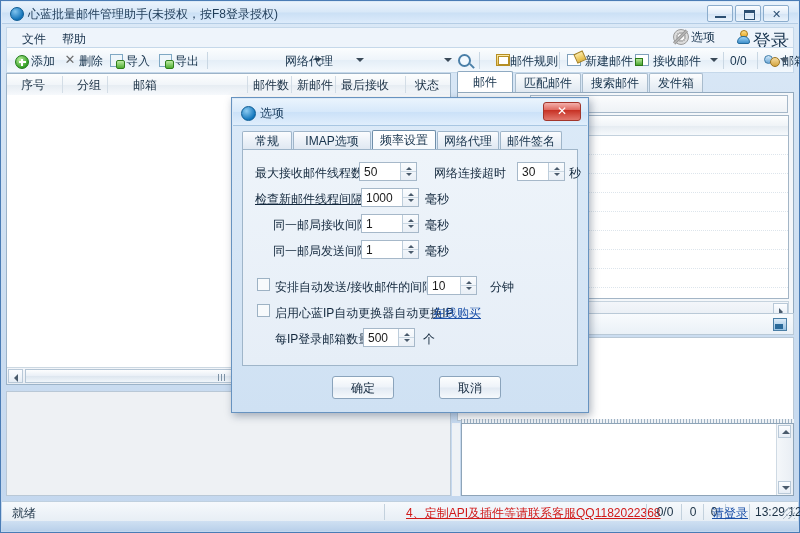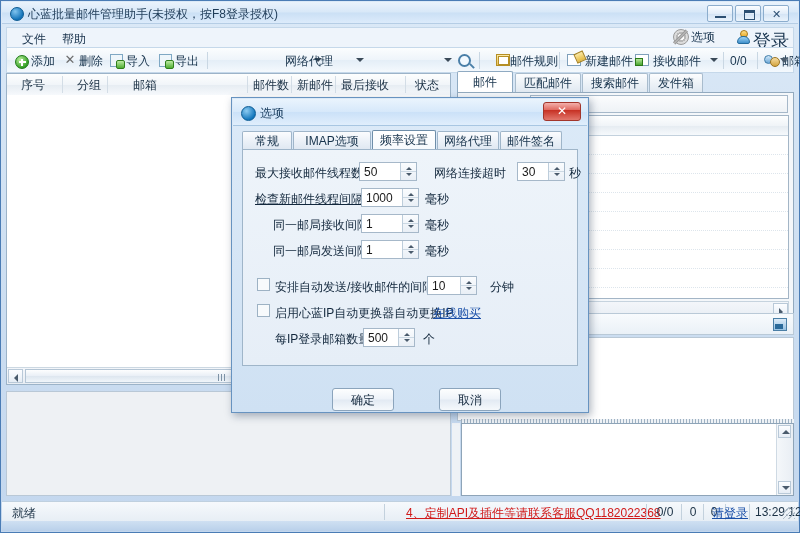--- a/index.html
+++ b/index.html
@@ -320,21 +320,21 @@
   .spin .mid{position:absolute;right:0;top:8px;width:15px;height:1px;background:#cbd8e3;}
   .unit{position:absolute;font-size:12px;color:#13283d;}
   .chk{
     position:absolute;width:13px;height:13px;background:#f7fafc;
     border:1px solid #9db2c4;box-sizing:border-box;
   }
   .buylink{position:absolute;font-size:12px;color:#1b50a8;text-decoration:underline;}
   .dbtn{
     position:absolute;width:62px;height:23px;line-height:22px;text-align:center;font-size:12px;color:#14293e;
     background:linear-gradient(to bottom,#fdfefe,#eef3f9 48%,#e2eaf3 52%,#f5f9fc);
-    border:1px solid #8ba4bc;border-radius:3px;box-sizing:border-box;margin-top:12px;
+    border:1px solid #8ba4bc;border-radius:3px;box-sizing:border-box;
   }
   #dlg-ok{left:330px;top:378px;}
   #dlg-cancel{left:437px;top:378px;}
 </style>
 </head>
 <body>
 
 <div id="app-window">
 
   <div id="titlebar">

